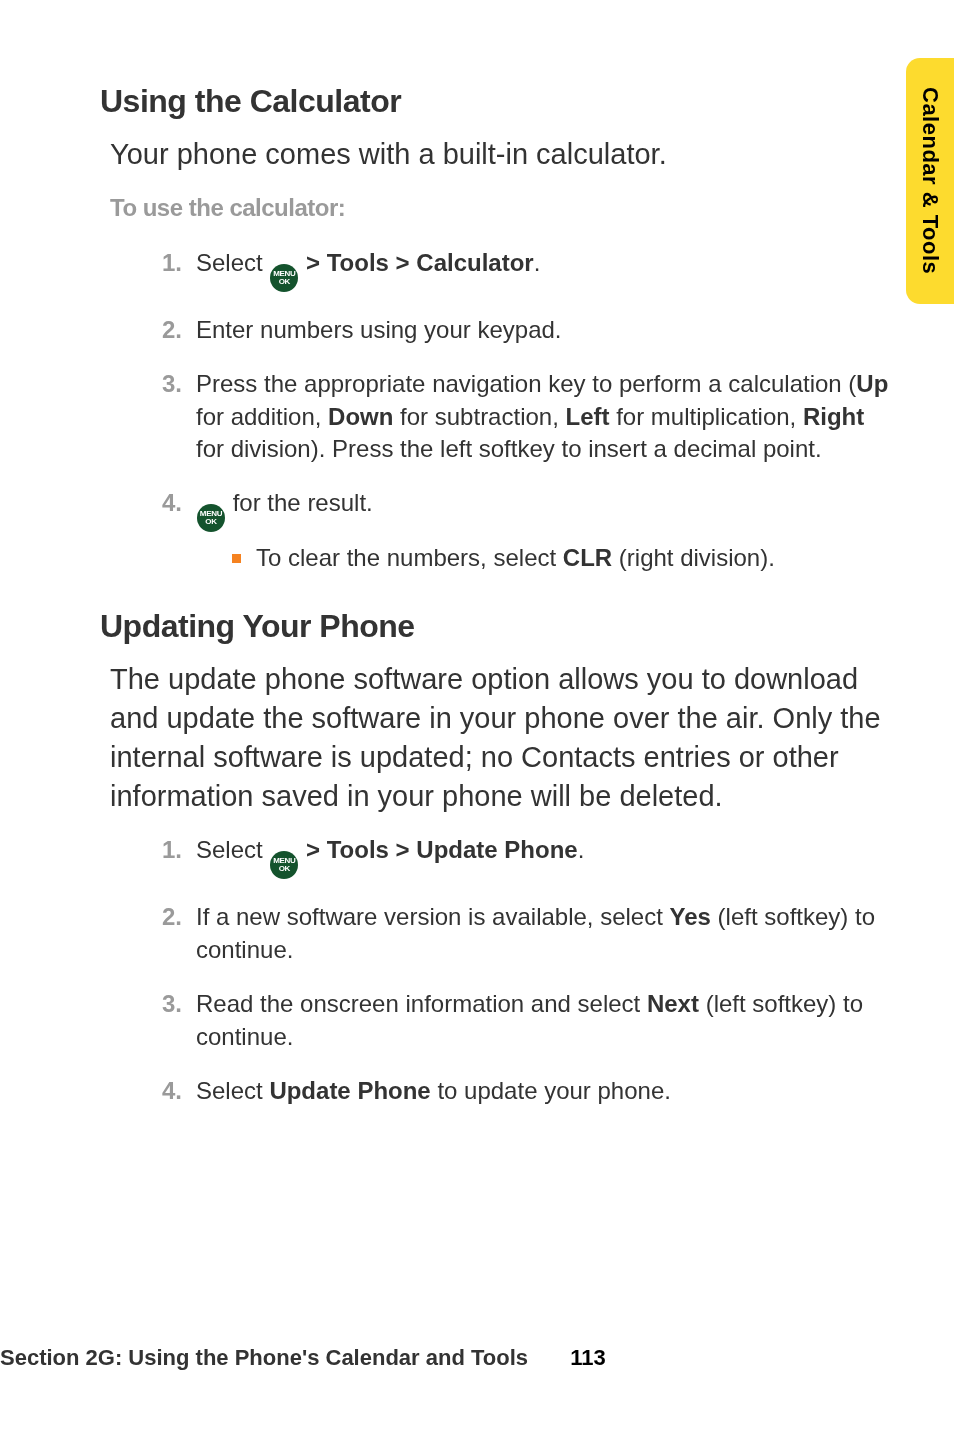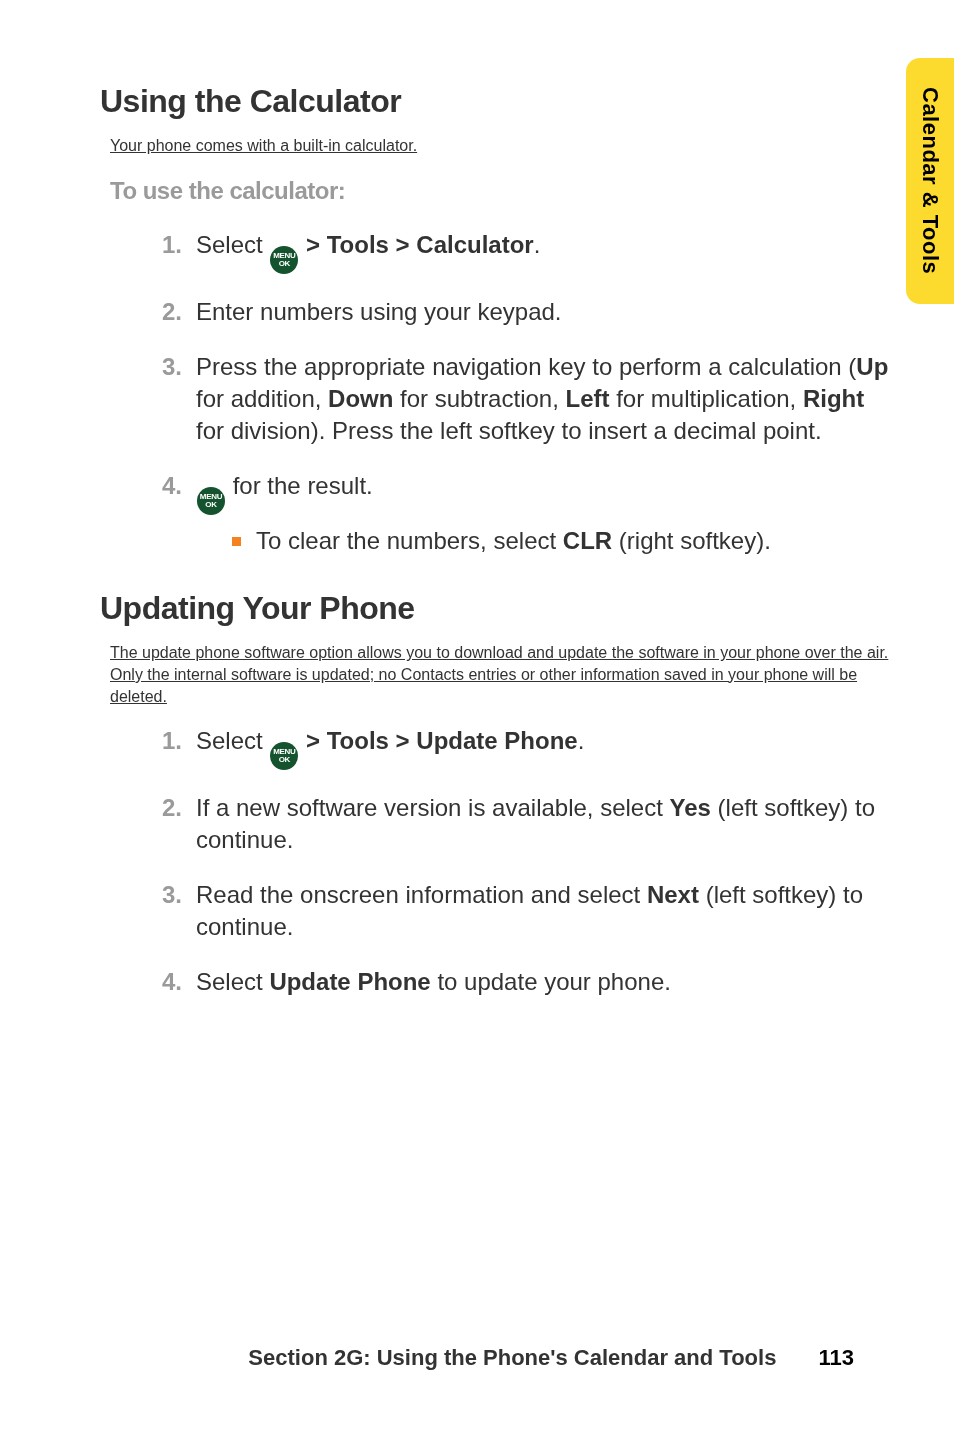--- a/index.html
+++ b/index.html
@@ -50,22 +50,21 @@
     letter-spacing: 0.5px;
   }
   h2.section-heading {
     font-size: 32px;
     font-weight: 700;
     margin: 0 0 12px 0;
     letter-spacing: -0.5px;
   }
   p.body {
     margin: 0 0 18px 10px;
-    font-size: 16px;
-    text-decoration: underline;
+    font-size: 29px;
   }
   p.subhead {
     margin: 0 0 22px 10px;
     font-size: 24px;
     font-weight: 700;
     color: var(--gray-text);
     letter-spacing: -0.5px;
   }
   ol.steps {
     list-style: none;
@@ -127,21 +126,21 @@
     letter-spacing: -0.3px;
     display: block;
     text-align: center;
   }
   .menu-icon-inner { display:flex; flex-direction: column; align-items:center; }
   .footer {
     position: absolute;
     bottom: 58px;
     left: 0;
     right: 0;
-    text-align: right;
+    text-align: left;
     padding-right: 100px;
     font-size: 22px;
     font-weight: 700;
     color: #333;
     box-sizing: border-box;
   }
   .footer .pnum {
     color: #000;
     margin-left: 36px;
     font-size: 22px;
@@ -182,21 +181,21 @@
       <li>
         <span class="num">4.</span>
         <span class="menu-icon">
             <span class="menu-icon-inner">
               <span class="mi-top">MENU</span>
               <span class="mi-top">OK</span>
             </span>
           </span><span> for the result.</span>
         <ul class="sub">
           <li>
-            <span>To clear the numbers, select </span><span class="b">CLR</span><span> (right softkey).</span>
+            <span>To clear the numbers, select </span><span class="b">CLR</span><span> (right division).</span>
           </li>
         </ul>
       </li>
     </ol>
   </div>
 
   <div class="block">
     <h2 class="section-heading">Updating Your Phone</h2>
     <p class="body">The update phone software option allows you to download and update the software in your phone over the air. Only the internal software is updated; no Contacts entries or other information saved in your phone will be deleted.</p>
     <ol class="steps">

